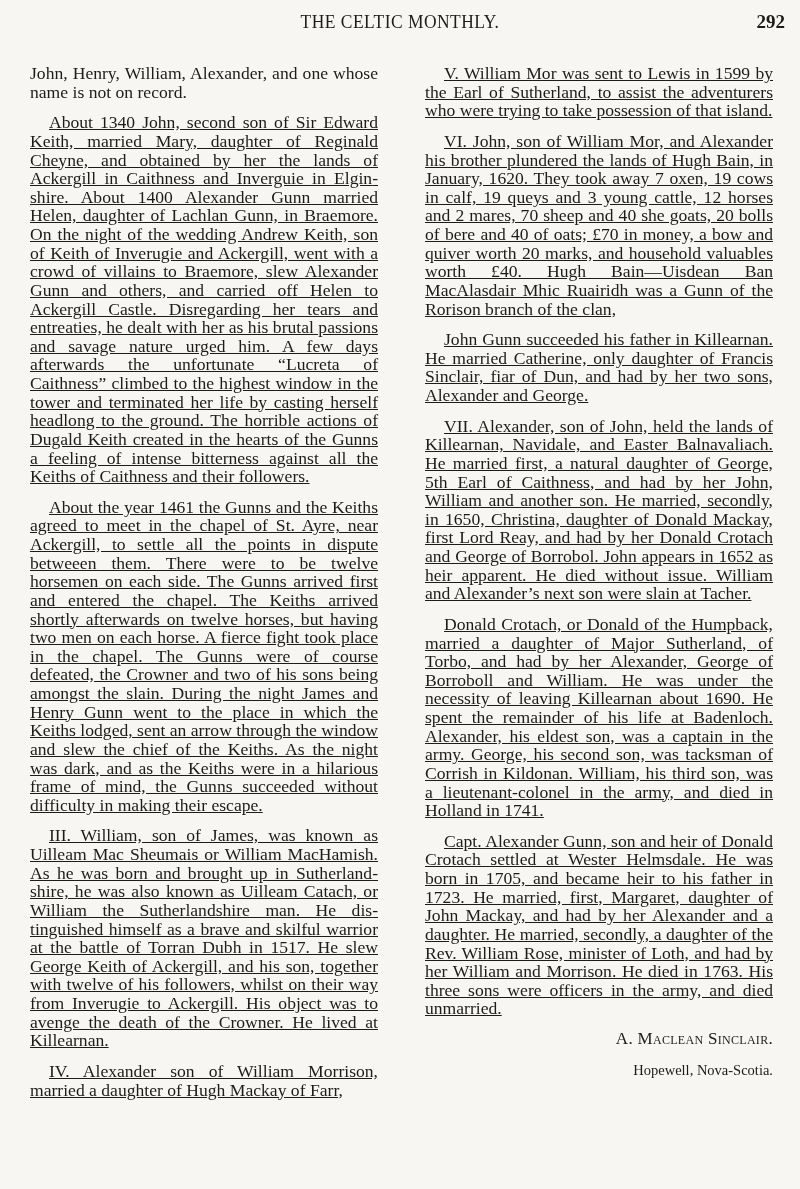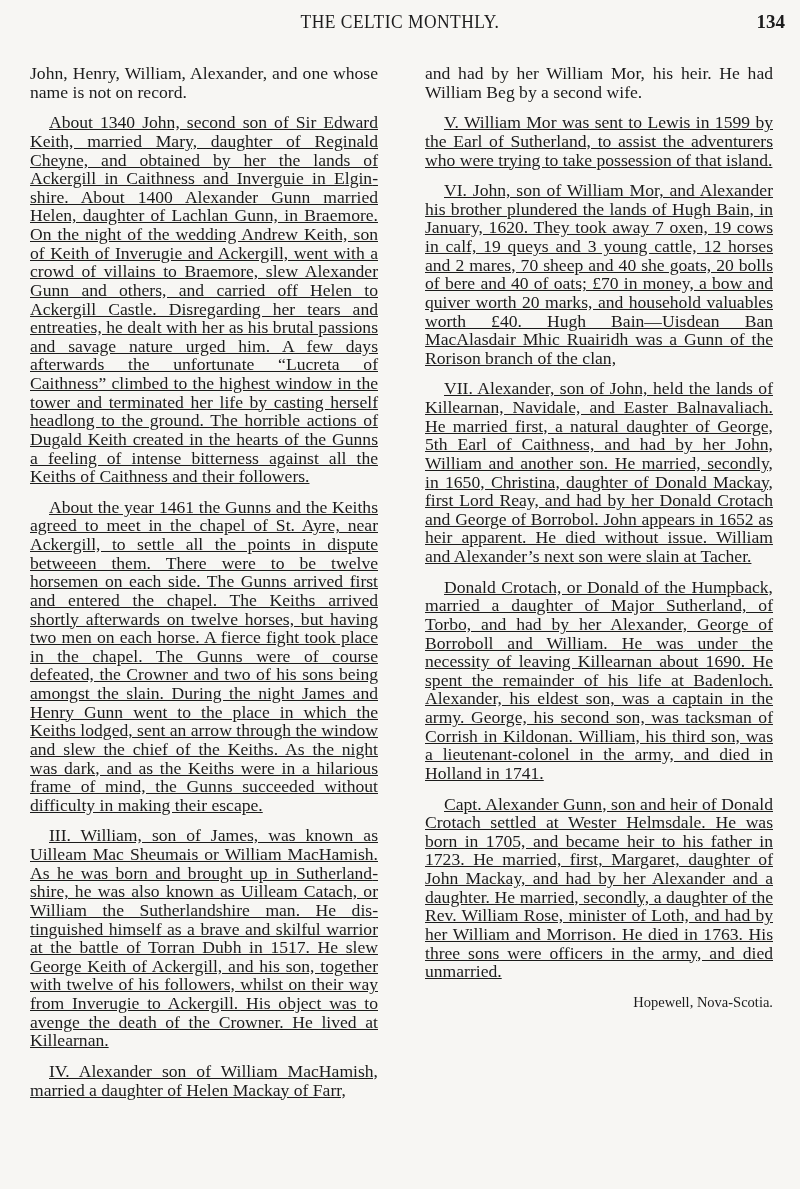--- a/index.html
+++ b/index.html
@@ -38,33 +38,34 @@
       font-variant: small-caps;
     }
     .dateline { font-size: 14.5px; margin-top: 0; text-align: right; }
   </style>
 </head>
 <body>
 
 <div class="page">
   <div class="running-head">
     <div class="running-title">THE CELTIC MONTHLY.</div>
-    <div class="page-number">134</div>
+    <div class="page-number">292</div>
   </div>
 
   <div class="column col-left">
     <p>John, Henry, William, Alexander, and one whose name is not on record.</p>
     <p class="indent">About 1340 John, second son of Sir Edward Keith, married Mary, daughter of Reginald Cheyne, and obtained by her the lands of Ackergill in Caithness and Inverguie in Elgin­shire.  About 1400 Alexander Gunn married Helen, daughter of Lachlan Gunn, in Braemore. On the night of the wedding Andrew Keith, son of Keith of Inverugie and Ackergill, went with a crowd of villains to Braemore, slew Alexander Gunn and others, and carried off Helen to Ackergill Castle.  Disregarding her tears and entreaties, he dealt with her as his brutal passions and savage nature urged him. A few days afterwards the unfortunate “Lucreta of Caithness” climbed to the highest window in the tower and terminated her life by casting herself headlong to the ground.  The horrible actions of Dugald Keith created in the hearts of the Gunns a feeling of intense bitterness against all the Keiths of Caithness and their followers.</p>
     <p class="indent">About the year 1461 the Gunns and the Keiths agreed to meet in the chapel of St. Ayre, near Ackergill, to settle all the points in dispute betweeen them.  There were to be twelve horsemen on each side.  The Gunns arrived first and entered the chapel.  The Keiths arrived shortly afterwards on twelve horses, but having two men on each horse.  A fierce fight took place in the chapel.  The Gunns were of course defeated, the Crowner and two of his sons being amongst the slain.  During the night James and Henry Gunn went to the place in which the Keiths lodged, sent an arrow through the window and slew the chief of the Keiths.  As the night was dark, and as the Keiths were in a hilarious frame of mind, the Gunns succeeded without difficulty in making their escape.</p>
     <p class="indent">III. William, son of James, was known as Uilleam Mac Sheumais or William MacHamish. As he was born and brought up in Sutherland­shire, he was also known as Uilleam Catach, or William the Sutherlandshire man.  He dis­tinguished himself as a brave and skilful warrior at the battle of Torran Dubh in 1517.  He slew George Keith of Ackergill, and his son, together with twelve of his followers, whilst on their way from Inverugie to Ackergill.  His object was to avenge the death of the Crowner.  He lived at Killearnan.</p>
-    <p class="indent">IV. Alexander son of William MacHamish, married a daughter of Helen Mackay of Farr,</p>
+    <p class="indent">IV. Alexander son of William Morrison, married a daughter of Hugh Mackay of Farr,</p>
   </div>
 
   <div class="column col-right">
-    <p>and had by her William Mor, his heir.  He had William Beg by a second wife.</p>
     <p class="indent">V. William Mor was sent to Lewis in 1599 by the Earl of Sutherland, to assist the adventurers who were trying to take possession of that is­land.</p>
     <p class="indent">VI. John, son of William Mor, and Alexander his brother plundered the lands of Hugh Bain, in January, 1620.  They took away 7 oxen, 19 cows in calf, 19 queys and 3 young cattle, 12 horses and 2 mares, 70 sheep and 40 she goats, 20 bolls of bere and 40 of oats; £70 in money, a bow and quiver worth 20 marks, and house­hold valuables worth £40.  Hugh Bain—Uisdean Ban MacAlasdair Mhic Ruairidh was a Gunn of the Rorison branch of the clan,</p>
+    <p class="indent">John Gunn succeeded his father in Killearnan. He married Catherine, only daughter of Francis Sinclair, fiar of Dun, and had by her two sons, Alexander and George.</p>
     <p class="indent">VII. Alexander, son of John, held the lands of Killearnan, Navidale, and Easter Balnavaliach. He married first, a natural daughter of George, 5th Earl of Caithness, and had by her John, William and another son.  He married, secondly, in 1650, Christina, daughter of Donald Mackay, first Lord Reay, and had by her Donald Crotach and George of Borrobol.  John appears in 1652 as heir apparent.  He died without issue. William and Alexander’s next son were slain at Tacher.</p>
     <p class="indent">Donald Crotach, or Donald of the Humpback, married a daughter of Major Sutherland, of Torbo, and had by her Alexander, George of Borroboll and William.  He was under the necessity of leaving Killearnan about 1690. He spent the remainder of his life at Badenloch. Alexander, his eldest son, was a captain in the army.  George, his second son, was tacksman of Corrish in Kildonan.  William, his third son, was a lieutenant-colonel in the army, and died in Holland in 1741.</p>
     <p class="indent">Capt. Alexander Gunn, son and heir of Donald Crotach settled at Wester Helmsdale. He was born in 1705, and became heir to his father in 1723.  He married, first, Margaret, daughter of John Mackay, and had by her Alexander and a daughter.  He married, sec­ondly, a daughter of the Rev. William Rose, minister of Loth, and had by her William and Morrison.  He died in 1763.  His three sons were officers in the army, and died unmarried.</p>
+    <p class="signature">A. Maclean Sinclair.</p>
     <p class="dateline">Hopewell, Nova-Scotia.</p>
   </div>
 </div>
 
 </body></html>

